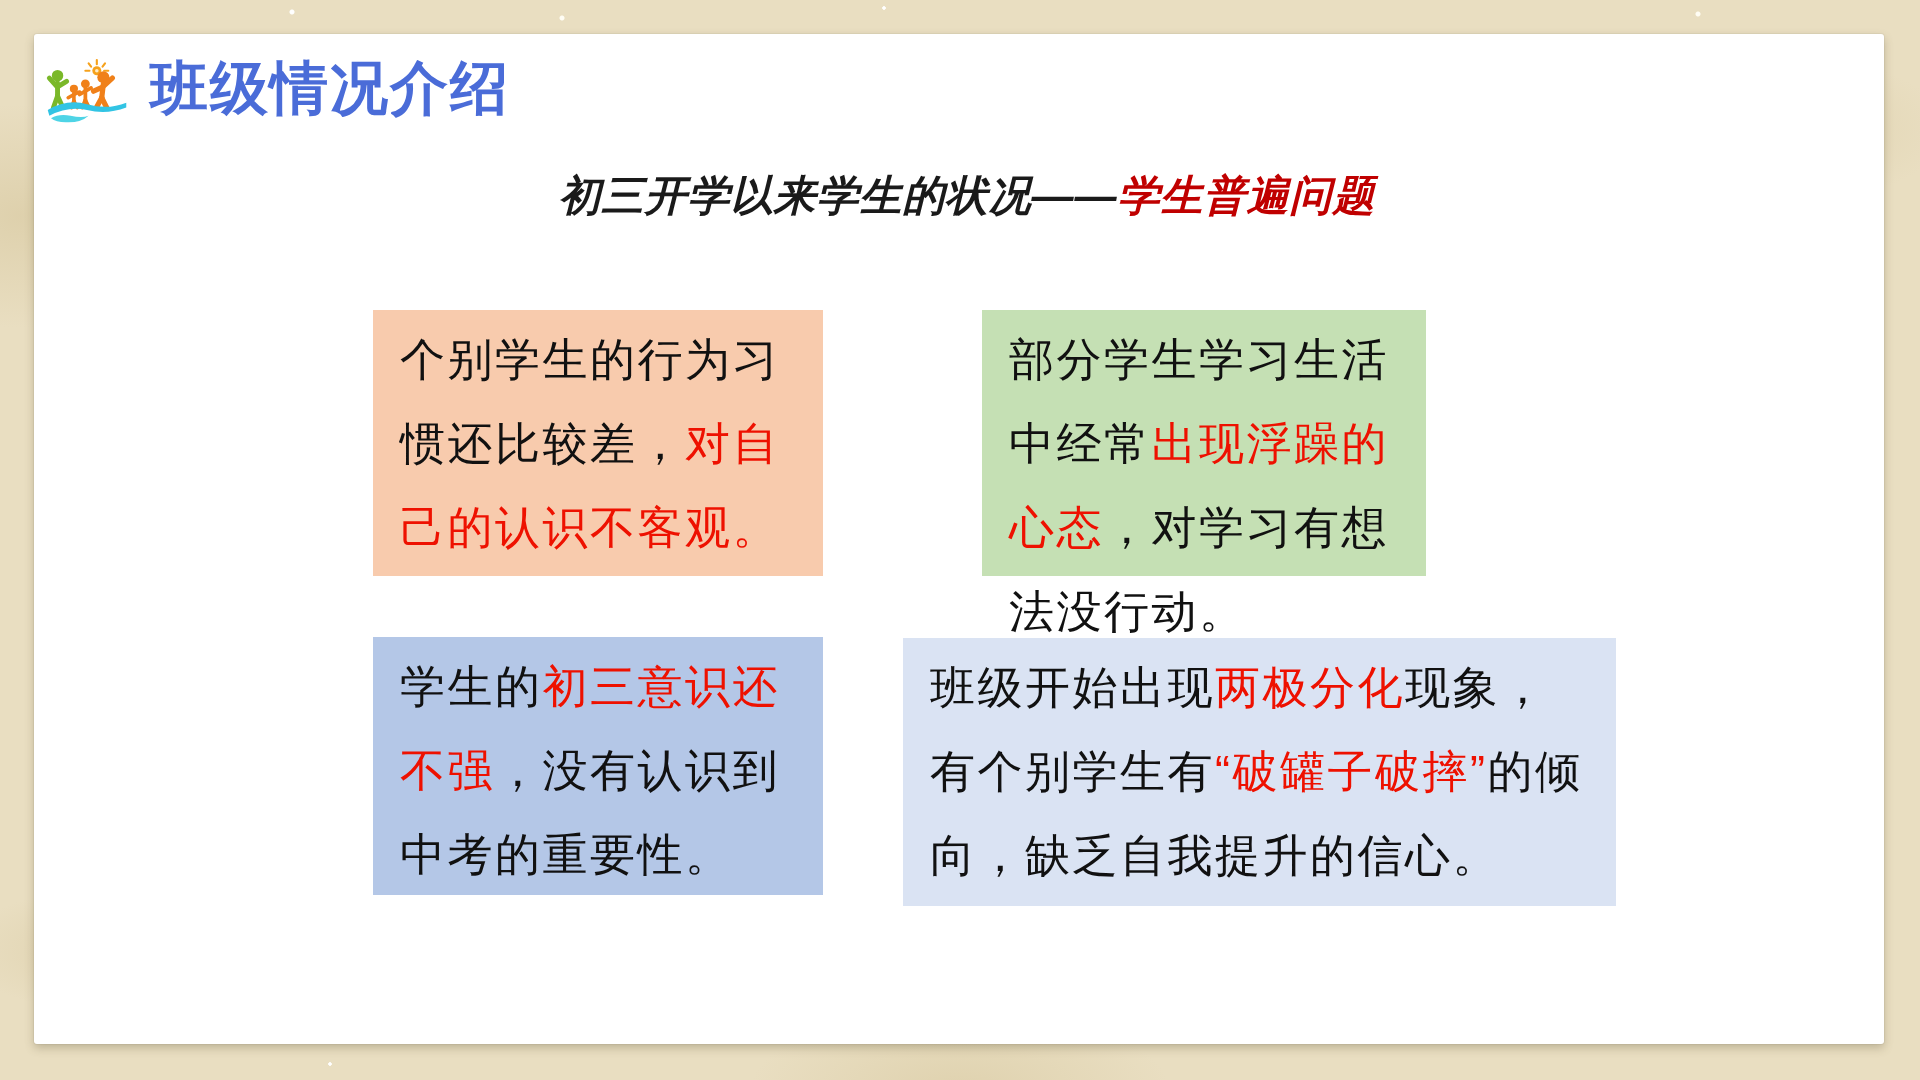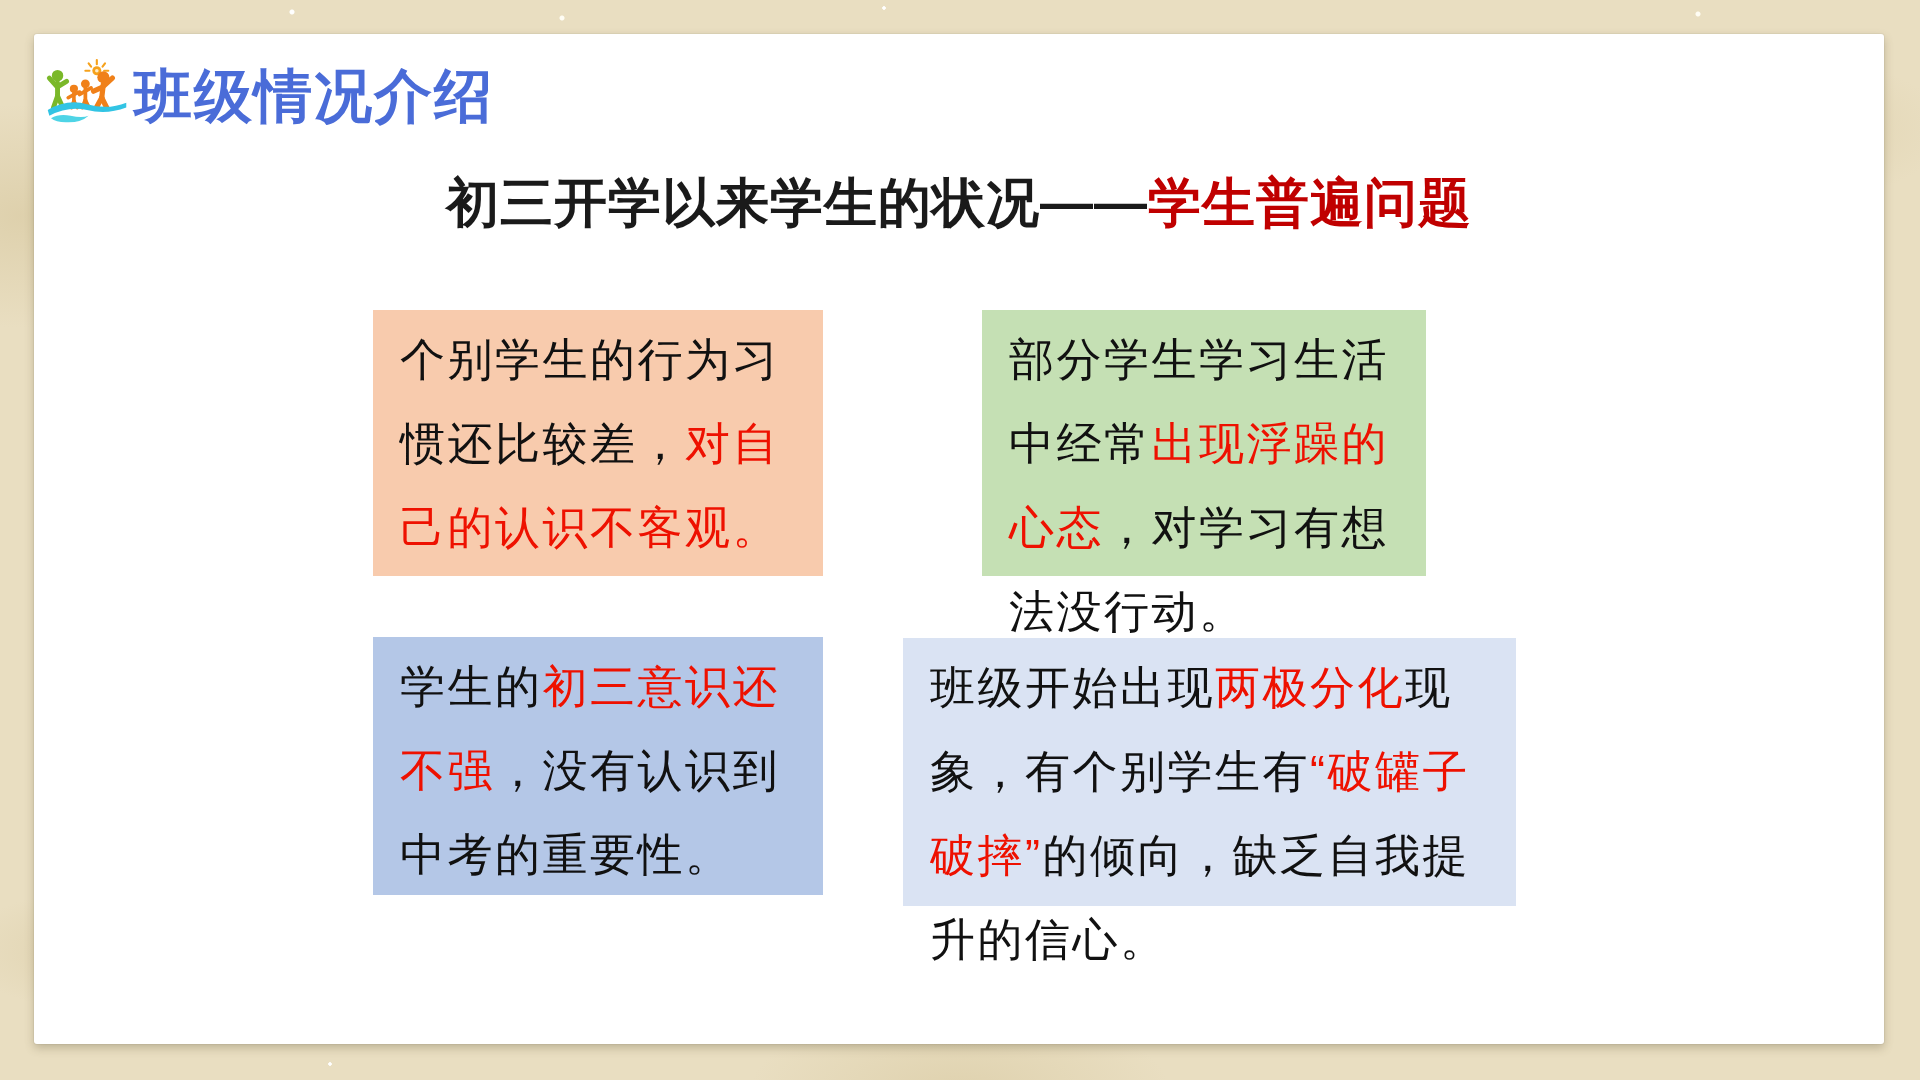--- a/index.html
+++ b/index.html
@@ -21,45 +21,46 @@
       radial-gradient(ellipse 300px 120px at 50% 101%,rgba(211,195,152,.45),transparent 70%),
       radial-gradient(ellipse 200px 160px at 1% 20%,rgba(211,195,152,.5),transparent 70%);
   }
   .slide{
     position:absolute;left:34px;top:34px;width:1850px;height:1010px;
     background:var(--slide-bg,#fff);
     border-radius:3px;
     box-shadow:0 4px 10px rgba(90,80,50,.30), 0 0 0 1px rgba(0,0,0,.04);
   }
   .header{
-    position:absolute;left:10px;top:22px;display:flex;align-items:flex-end;gap:4px;
+    position:absolute;left:10px;top:22px;display:flex;align-items:flex-start;gap:20px;
   }
   .logo{width:86px;height:72px;display:inline-block;flex:0 0 auto;}
   .page-title{
     margin:0;font-size:58px;font-weight:bold;letter-spacing:2px;
     color:var(--title-blue,#4A6CD8);line-height:1.1;
   }
   .heading{
-    position:absolute;left:0;top:134px;width:100%;text-align:center;
-    font-size:53px;font-weight:900;letter-spacing:1px;color:var(--heading-black,#1a1a1a);
+    position:absolute;left:8px;top:134px;width:100%;text-align:center;
+    font-size:42px;font-weight:900;letter-spacing:1px;color:var(--heading-black,#1a1a1a);
     white-space:nowrap;
+    font-style:italic;
   }
   .heading .h-red{color:var(--heading-red,#C00000);}
   .pbox{
     position:absolute;box-sizing:border-box;
     padding:8px 24px 8px 27px;
     font-size:45px;letter-spacing:2.5px;line-height:84px;
     color:var(--box-text,#111);
     font-weight:500;
   }
   .pbox .red-seg{color:var(--box-red,#EE1100);}
   .box1{left:339px;top:276px;width:450px;height:266px;}
   .box2{left:948px;top:276px;width:444px;height:266px;}
   .box3{left:339px;top:603px;width:450px;height:258px;}
-  .box4{left:869px;top:604px;width:613px;height:268px;}
+  .box4{left:869px;top:604px;width:713px;height:268px;}
 </style>
 </head>
 <body>
 
 <div class="page">
   <div class="slide">
 
     <div class="header">
       <span class="logo">
         <svg viewBox="0 0 100 88" width="86" height="72" aria-hidden="true">

